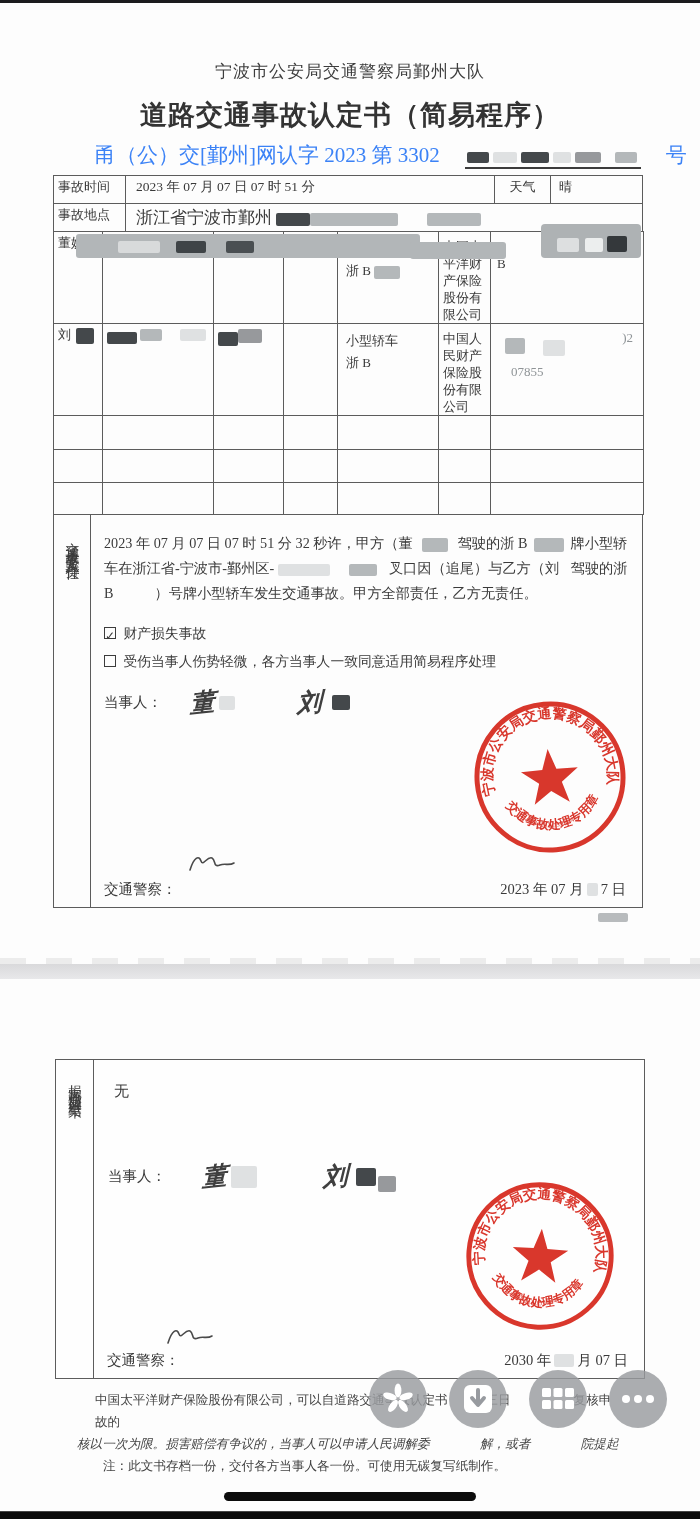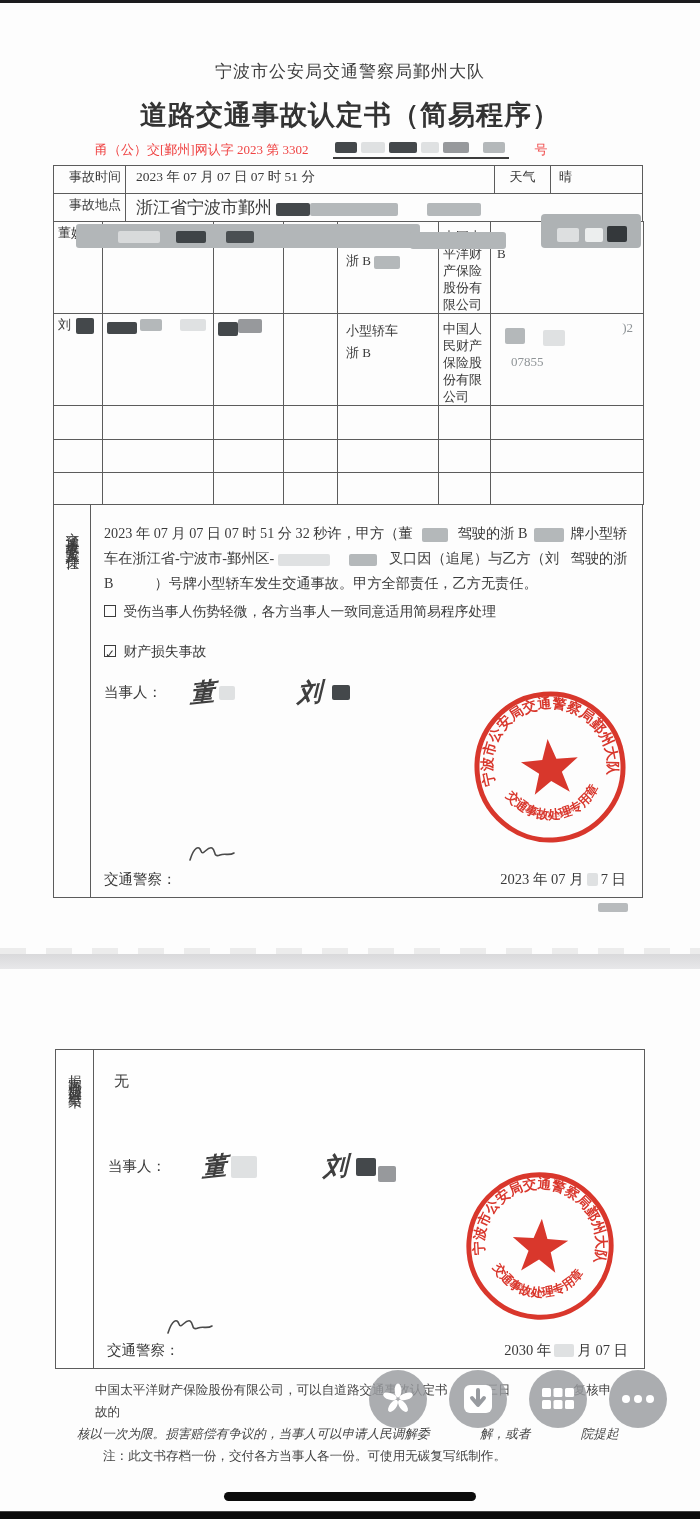--- a/index.html
+++ b/index.html
@@ -4,31 +4,31 @@
 <style>
   html,body{margin:0;padding:0;background:#ffffff;}
   .screen{position:relative;width:700px;height:1519px;background:#fdfdfd;overflow:hidden;
           font-family:"Liberation Serif", serif;color:#3a3a3a;}
   .top-strip{position:absolute;top:0;left:0;width:100%;height:3px;background:#1b1b1d;}
   .bottom-strip{position:absolute;bottom:0;left:0;width:100%;height:7px;background:#0a0a0a;border-top:1px solid #444;}
 
   
   .org{margin-top:60px;text-align:center;font-size:17px;letter-spacing:1px;color:#3d3d3d;}
   .title{margin-top:14px;text-align:center;font-size:27px;font-weight:600;letter-spacing:1px;color:#333;}
-  .docno{margin:8px 0 0 95px;font-size:13px;display:flex;align-items:flex-end;color:#ef4444;gap:19px;}
+  .docno{margin:8px 0 0 95px;font-size:21px;display:flex;align-items:flex-end;color:#3b82f6;gap:19px;}
   .uline{display:inline-flex;align-items:center;gap:4px;border-bottom:2px solid #3c3c3c;padding:0 4px 4px 2px;margin:0 6px;}
 
   
   .rb{display:inline-block;border-radius:2px;vertical-align:middle;}
   .rd{background:#44484b}.rg{background:#b4b8ba}.rl{background:#dfe1e2}.rm{background:#97999c}
 
   
   .doc-table{border-collapse:collapse;margin-left:53px;width:590px;table-layout:fixed;}
   .doc-table td{border:1px solid #5c5c5c;font-size:13px;padding:2px 4px;vertical-align:top;color:#3a3a3a;}
-  .lab{text-align:right;padding-left:6px;font-size:13.5px;}
+  .lab{text-align:left;padding-left:6px;font-size:13.5px;}
   .party-table td.hd{text-align:center;font-size:12.5px;white-space:nowrap;padding:5px 0;overflow:hidden;}
   .vcell{position:relative;}
 
   .facts{position:relative;display:flex;margin-left:53px;width:590px;height:393px;
          border:1px solid #5c5c5c;border-top:none;box-sizing:border-box;}
   .vlabel{width:37px;border-right:1px solid #5c5c5c;display:flex;justify-content:center;box-sizing:border-box;}
   .vlabel span{writing-mode:vertical-lr;text-orientation:upright;font-size:14px;letter-spacing:3px;margin-top:16px;color:#3a3a3a;}
   .facts-content{position:relative;flex:1;}
   .para{padding:16px 10px 0 13px;font-size:14.2px;line-height:25px;color:#3a3a3a;}
   .cbline{padding:4px 10px 0 13px;font-size:13.8px;line-height:24px;}
@@ -220,27 +220,27 @@
           <span class="rb rg" style="width:30px;height:14px;margin:0 3px"></span>
           <span>牌小型轿车在浙江省-宁波市-鄞州区-</span>
           <span class="rb rl" style="width:52px;height:12px"></span>
           <span class="rb rg" style="width:28px;height:12px;margin:0 8px 0 16px"></span>
           <span>叉口因（追尾）与乙方（刘</span>
           <span style="margin-left:8px">驾驶的浙 B</span>
           <span style="display:inline-block;width:34px"></span>
           <span>）号牌小型轿车发生交通事故。甲方全部责任，乙方无责任。</span>
         </div>
 
+        <div class="cbline" style="padding-top:16px">
+          <span class="cb checked"></span>
+          <span>财产损失事故</span>
+        </div>
         <div class="cbline">
           <span class="cb"></span>
           <span>受伤当事人伤势轻微，各方当事人一致同意适用简易程序处理</span>
-        </div>
-        <div class="cbline" style="padding-top:16px">
-          <span class="cb checked"></span>
-          <span>财产损失事故</span>
         </div>
 
         <div class="partyline">
           <span>当事人：</span>
           <span class="hand" style="margin-left:28px">董</span>
           <span class="rb rl" style="width:16px;height:14px;margin-left:4px"></span>
           <span class="hand" style="margin-left:62px">刘</span>
           <span class="rb rd" style="width:18px;height:15px;margin-left:10px"></span>
         </div>
 

